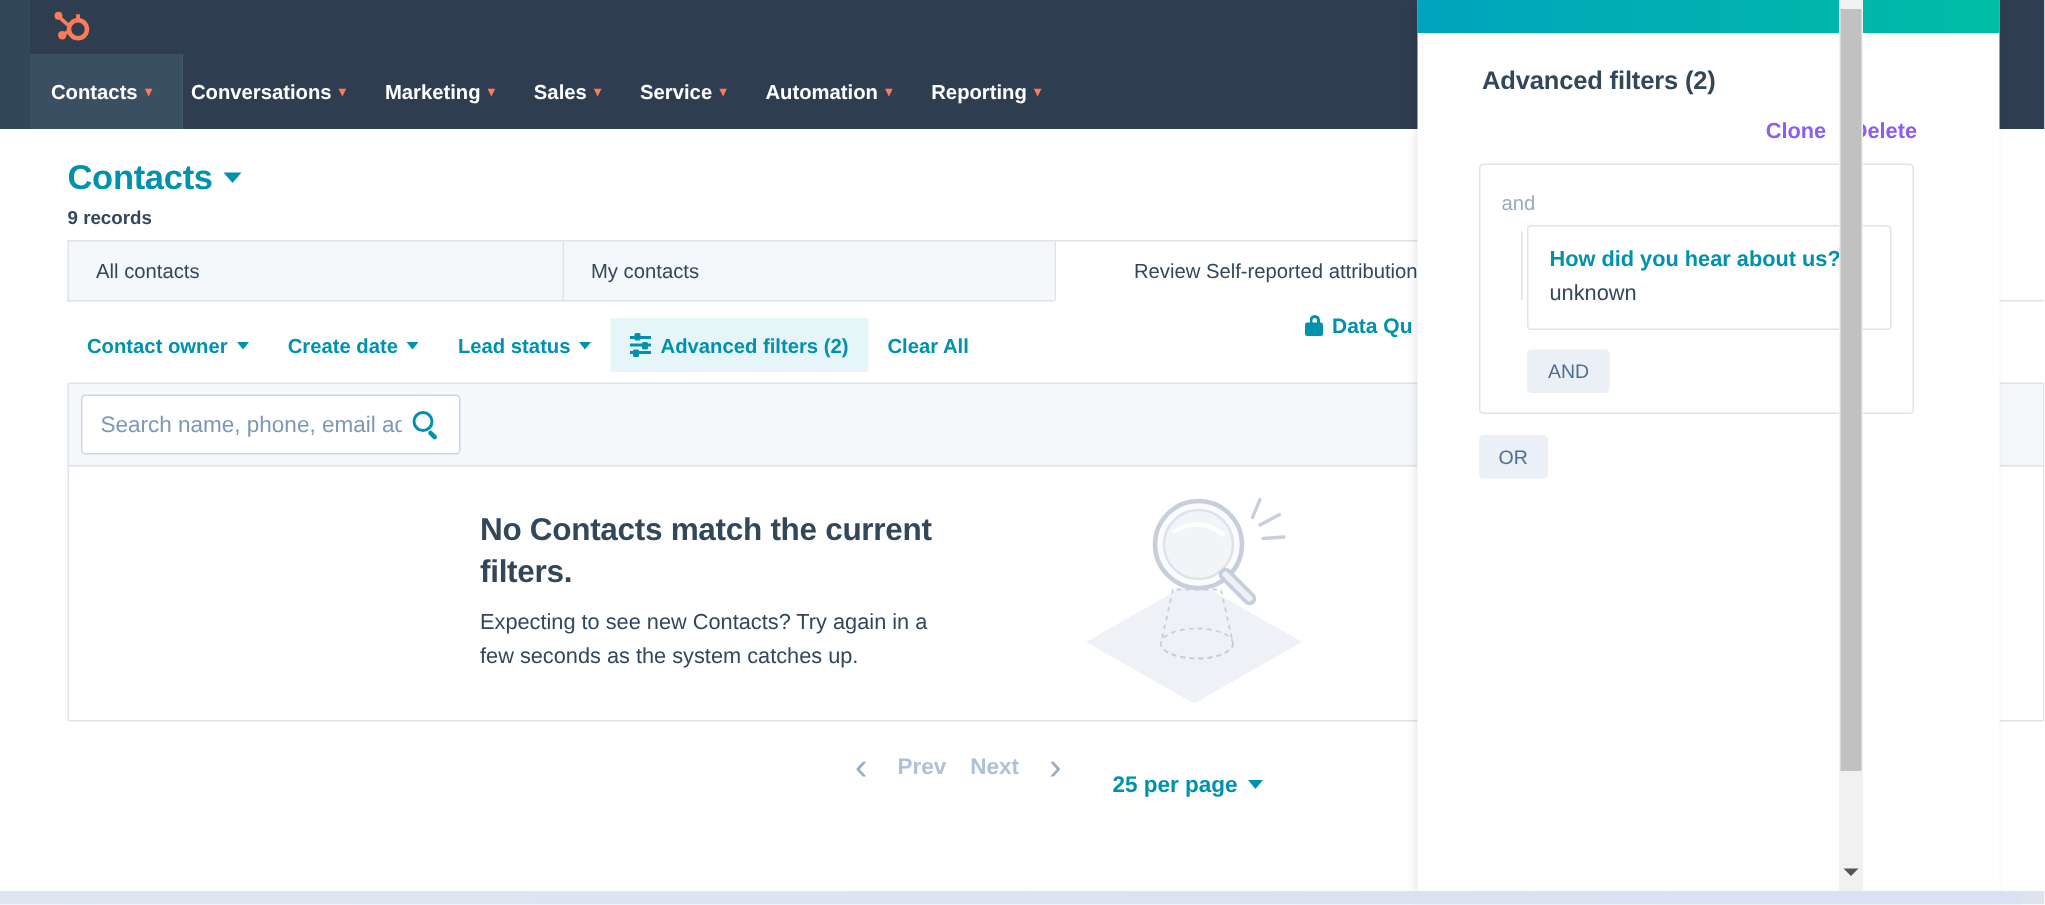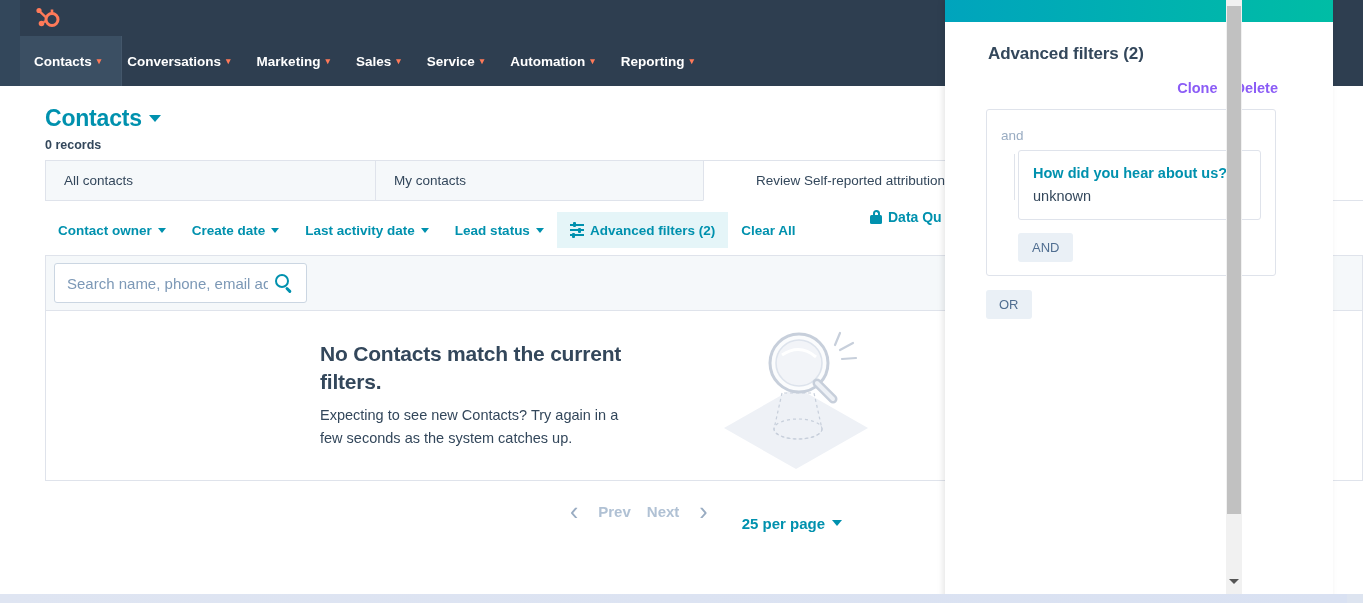--- a/index.html
+++ b/index.html
@@ -222,21 +222,21 @@
     </div>
   </div>
 
   <div class="page">
 
     <div class="page-head">
       <div class="page-title">
         <span class="t">Contacts</span>
         <span class="caret-dn"></span>
       </div>
-      <div class="records">0 records</div>
+      <div class="records">9 records</div>
     </div>
 
     <div class="dataq">
       <span class="lock">
         <span class="shackle"></span>
           <span class="body"></span>
       </span>
       <span>Data Qu</span>
     </div>
 
@@ -253,24 +253,20 @@
       </div>
     </div>
 
     <div class="filterbar">
       <div class="fbtn">
         <span>Contact owner</span>
         <span class="cv"></span>
       </div>
       <div class="fbtn">
         <span>Create date</span>
-        <span class="cv"></span>
-      </div>
-      <div class="fbtn">
-        <span>Last activity date</span>
         <span class="cv"></span>
       </div>
       <div class="fbtn">
         <span>Lead status</span>
         <span class="cv"></span>
       </div>
       <div class="fbtn adv">
         <span class="sliders">
           <i></i>
             <i></i>

